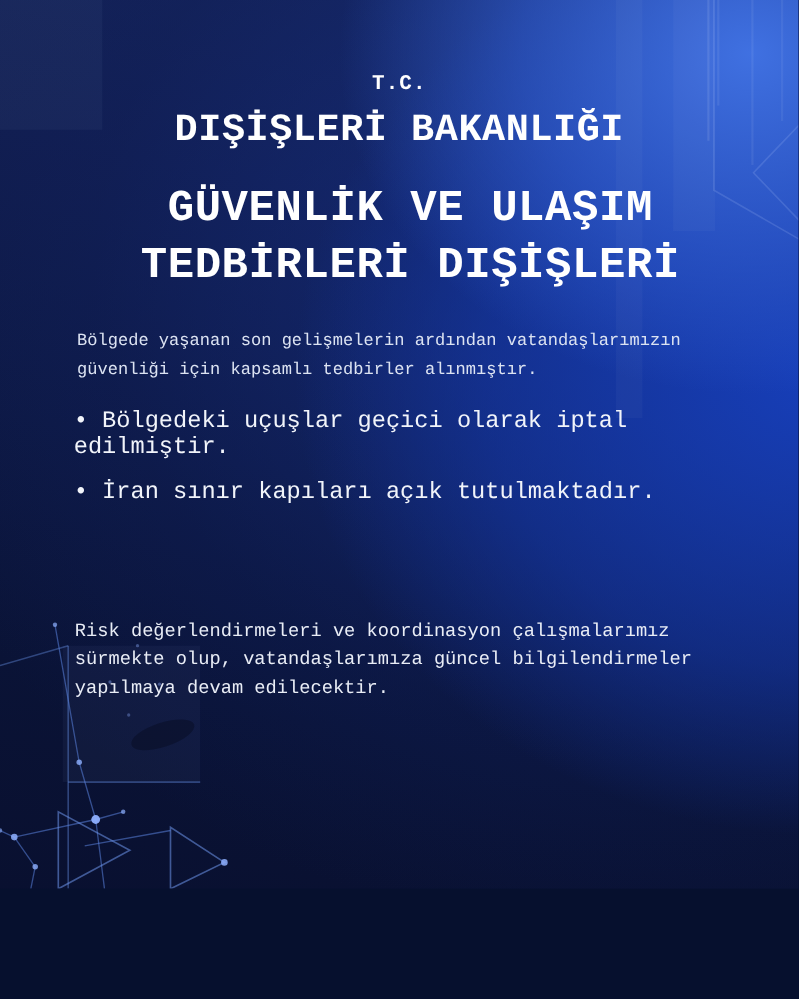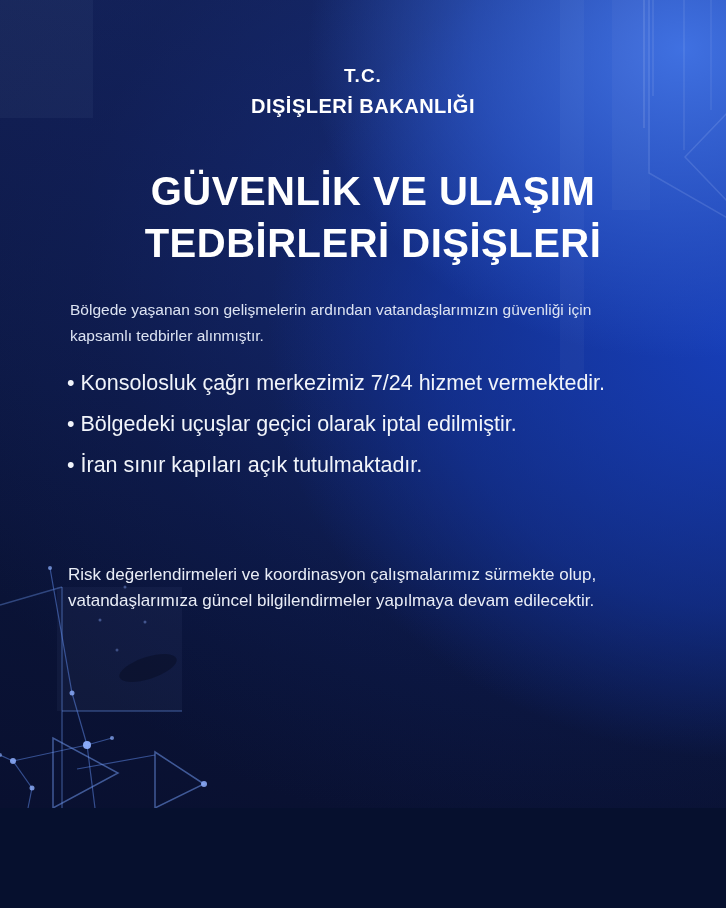--- a/index.html
+++ b/index.html
@@ -3,38 +3,38 @@
 <meta charset="utf-8">
 <title>Güvenlik ve Ulaşım Tedbirleri Açıklaması</title>
 <style>
   html, body { margin: 0; padding: 0; background: #06102e; }
   .canvas {
     position: relative;
     width: 726px;
     height: 808px;
     overflow: hidden;
     color: #ffffff;
-    font-family: Liberation Sans, sans-serif;
+    font-family: Liberation Mono, monospace;
     background:
       radial-gradient(ellipse 520px 430px at 94% 6%,  rgba(66,116,230,0.95) 0%, rgba(52,98,214,0.60) 40%, rgba(40,80,190,0) 72%),
       radial-gradient(ellipse 640px 560px at 103% 42%, rgba(23,64,190,0.95) 0%, rgba(20,56,170,0.55) 48%, rgba(16,40,120,0) 75%),
       radial-gradient(ellipse 900px 760px at 80% 30%,  rgba(26,60,170,0.50) 0%, rgba(16,35,105,0.25) 55%, rgba(10,20,60,0) 80%),
       linear-gradient(192deg, #15245a 0%, #111d4e 28%, #0d1842 55%, #0a1336 78%, #091030 100%);
   }
   .deco { position: absolute; pointer-events: none; }
   .square-topleft {
     left: 0; top: 0; width: 93px; height: 118px;
     background: rgba(160,190,245,0.05);
   }
   .deco-topright { top: 0; left: 0; }
   .deco-bottomleft { left: 0; bottom: 0; }
 
   .header { position: absolute; top: 64px; left: 0; right: 0; text-align: center; }
   .tc { font-size: 19px; font-weight: 700; letter-spacing: 1px; line-height: 24px; }
-  .ministry { font-size: 20px; font-weight: 700; letter-spacing: 0.5px; line-height: 36px; margin-top: 0; }
+  .ministry { font-size: 35px; font-weight: 700; letter-spacing: 0.5px; line-height: 36px; margin-top: 12px; }
 
   .main-title {
     position: absolute; top: 165px; left: 0; right: 0;
     text-align: center; font-size: 40px; font-weight: 700;
     line-height: 52px; letter-spacing: 0.5px; padding-left: 20px;
   }
 
   .intro {
     position: absolute; top: 297px; left: 70px; right: 70px;
     text-align: left; font-size: 15.5px; line-height: 26px;
@@ -127,21 +127,20 @@
   </header>
 
   <h1 class="main-title" style="margin:0;">
     <span>GÜVENLİK VE ULAŞIM</span><br>
     <span>TEDBİRLERİ DIŞİŞLERİ</span>
   </h1>
 
   <p class="intro" style="margin:0;">Bölgede yaşanan son gelişmelerin ardından vatandaşlarımızın güvenliği için kapsamlı tedbirler alınmıştır.</p>
 
   <ul class="bullets">
-    <li>• Konsolosluk çağrı merkezimiz 7/24 hizmet vermektedir.</li>
     <li>• Bölgedeki uçuşlar geçici olarak iptal edilmiştir.</li>
     <li>• İran sınır kapıları açık tutulmaktadır.</li>
   </ul>
 
   <p class="closing">Risk değerlendirmeleri ve koordinasyon çalışmalarımız sürmekte olup, vatandaşlarımıza güncel bilgilendirmeler yapılmaya devam edilecektir.</p>
 
 
   <span class="stray-mark">.</span>
 
 </div>

